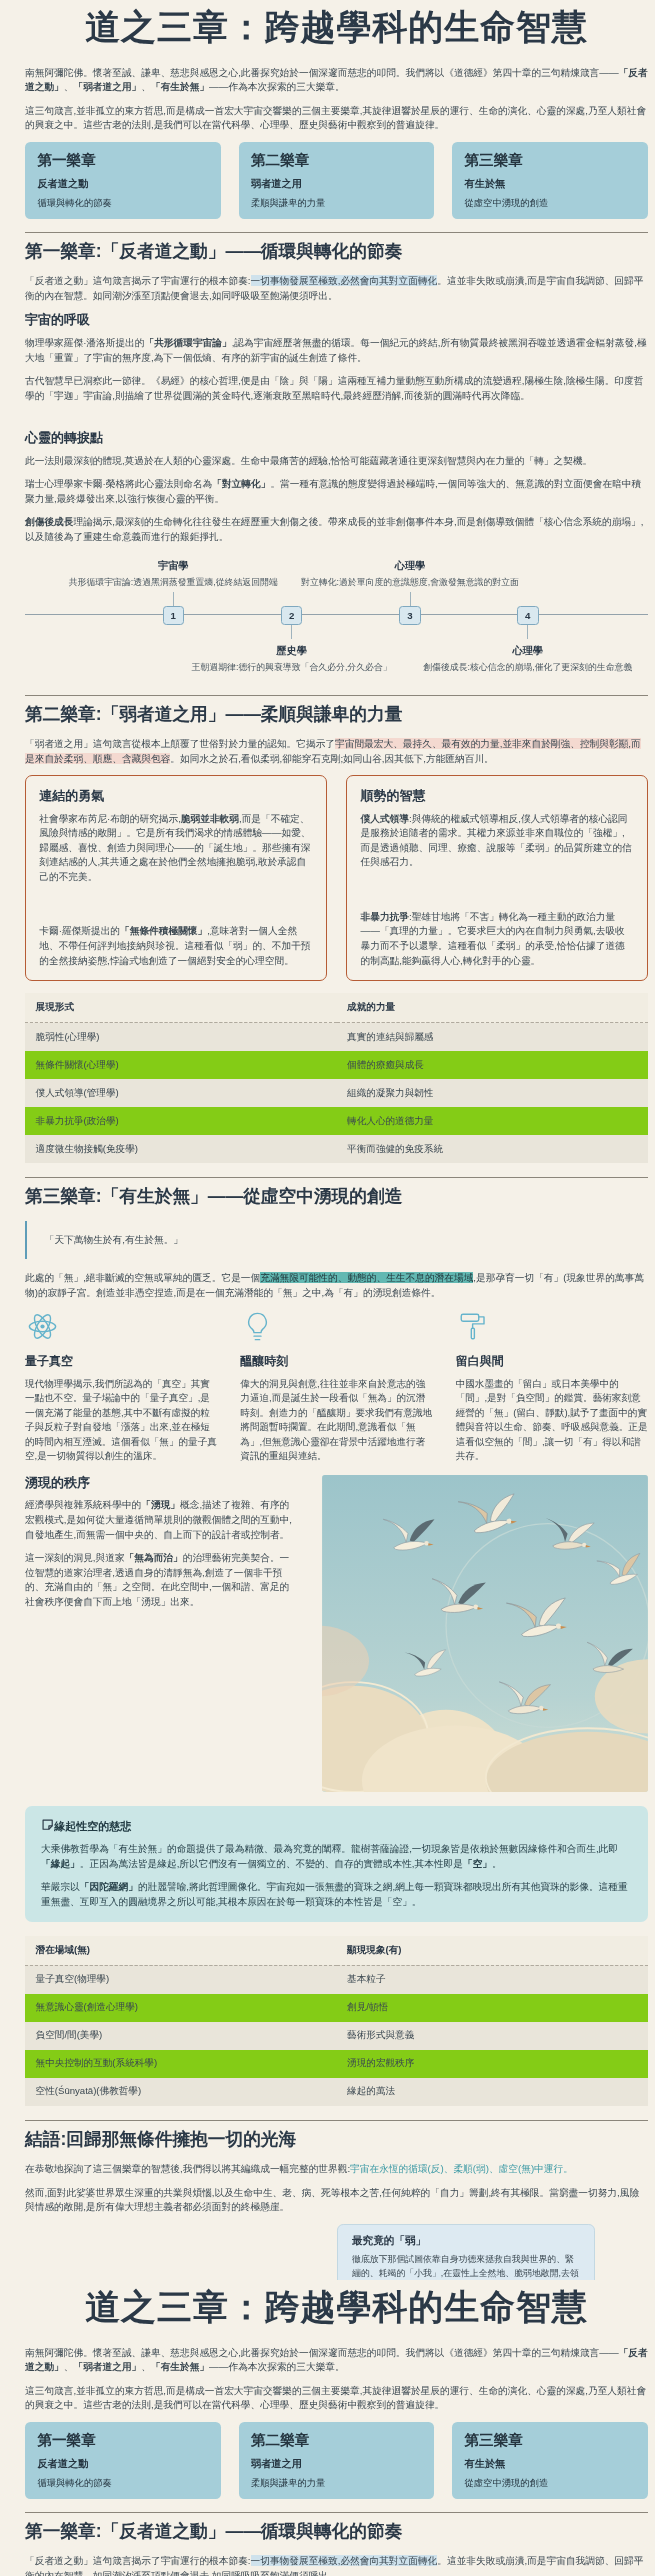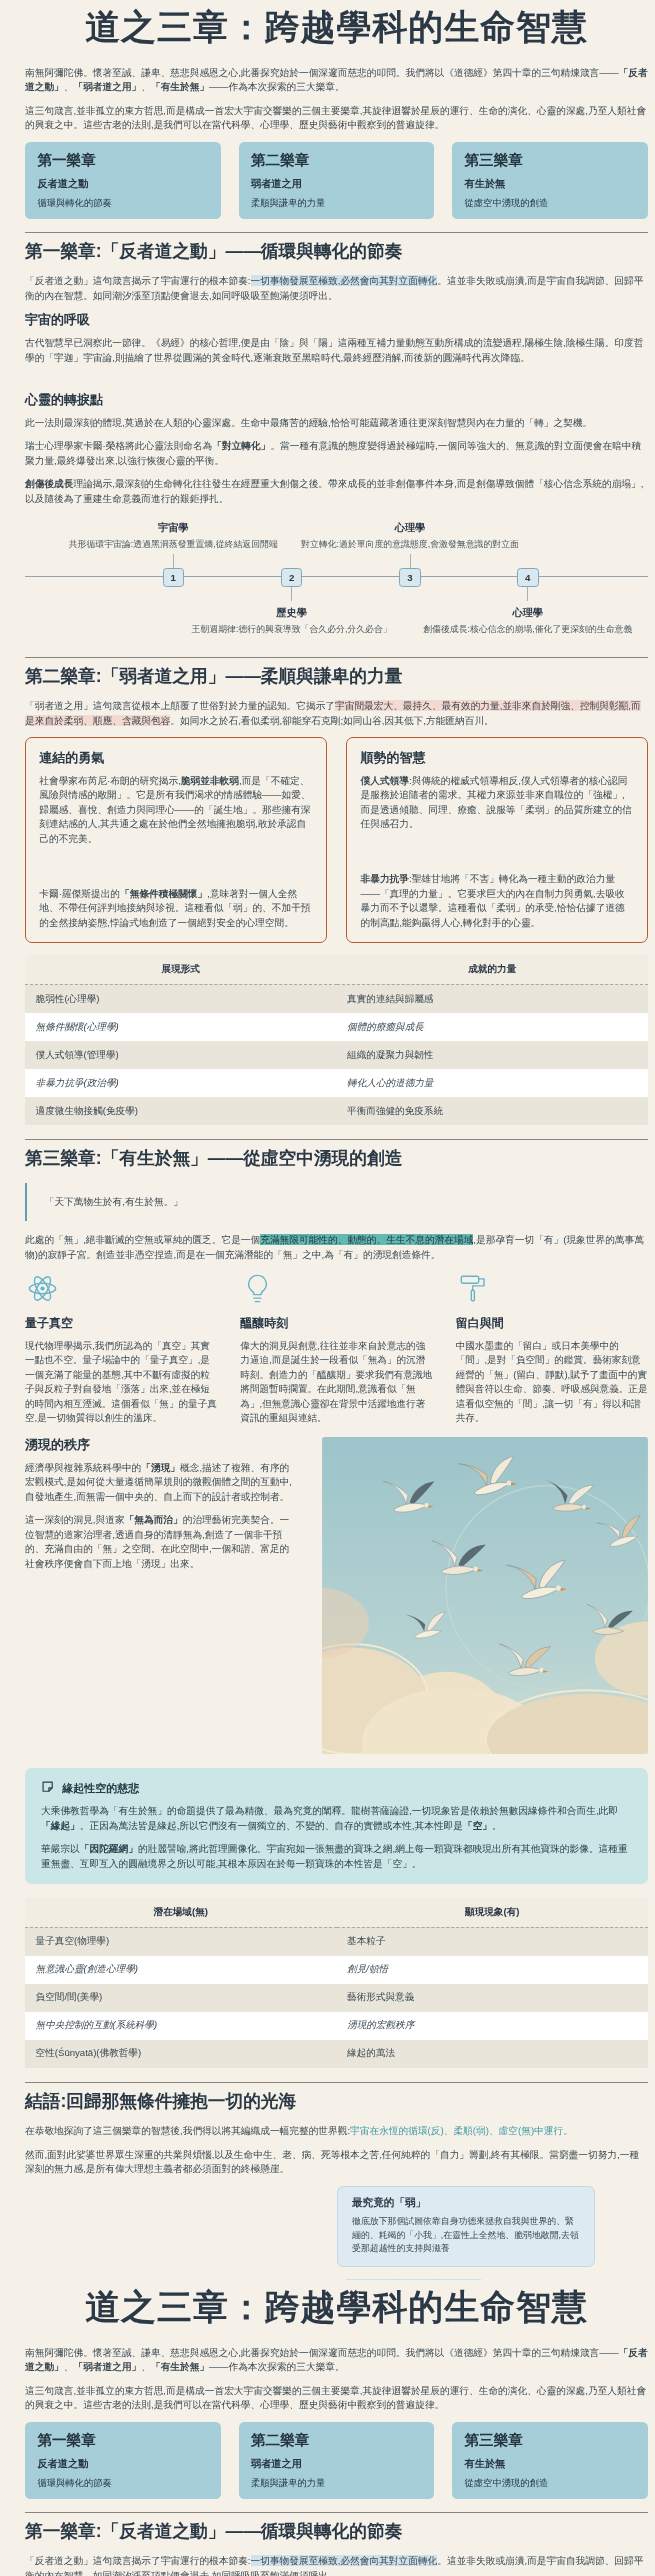--- a/index.html
+++ b/index.html
@@ -36,41 +36,41 @@
   .tl-stem{width:0.9px;height:14px;background:#9fb3bd;}
   .tl-num{width:19.5px;height:17px;border:0.9px solid #7fa8bf;background:#d9e8ef;border-radius:3.5px;color:#2b3947;font-size:9.7px;font-weight:700;display:flex;align-items:center;justify-content:center;}
   .tl-item.above .tl-label{height:39px;display:flex;flex-direction:column;justify-content:flex-end;padding-bottom:3.5px;}
   .tl-item.below .tl-label{margin-top:5.3px;}
   
   .ocards{display:flex;gap:19.5px;margin:3.5px 0 12.4px;}
   .ocard{flex:1;border:1.3px solid #b65c35;border-radius:7px;padding:11.5px 13.3px;min-width:0;}
   .ocard p:last-child{margin-bottom:0;margin-top:40px;}
   
   table.dt{width:100%;border-collapse:collapse;margin:5.3px 0 14px;background:#f1ede2;font-size:9.6px;}
-  table.dt th{text-align:center;font-weight:700;color:#2b3947;padding:8px 10.6px;background:#f1ede2;border-bottom:0.9px dashed #b0aa9e;}
+  table.dt th{text-align:left;font-weight:700;color:#2b3947;padding:8px 10.6px;background:#f1ede2;border-bottom:0.9px dashed #b0aa9e;}
   table.dt td{padding:7.5px 10.6px;}
   table.dt tr.odd td{background:#e9e5da;}
-  table.dt tr.even td{background:#ffffff;font-style:italic;}
+  table.dt tr.even td{background:#84cc16;}
   table.dt th,table.dt td{width:50%;}
   
   blockquote{border-left:2.7px solid #5f9db8;margin:12.4px 0 12.4px 0;padding:12.4px 0 12.4px 17.7px;font-size:9.7px;color:#3a4750;}
   
   .features{display:flex;gap:23px;margin:5.3px 0 10.6px;}
   .feature{flex:1;min-width:0;}
   .f-icon{margin-bottom:8.9px;height:35px;}
   .f-title{font-size:12px;font-weight:700;color:#2b3947;margin-bottom:6.2px;}
   .f-text{font-size:9.6px;line-height:1.52;}
   
   .emg{display:flex;gap:30px;margin:7px 0 14px;justify-content:flex-end;}
   .emg-left{flex:1;min-width:0;}
   .emg-img{width:326px;flex:0 0 326px;}
   .emg-img svg{display:block;border-radius:2.7px;}
   
   .callout{background:#cbe6e6;border-radius:7px;padding:12.4px 16px;margin:0 0 14px;color:#27414a;}
-  .callout-head{display:flex;align-items:center;gap:8px;margin-bottom:8px;}
+  .callout-head{display:flex;align-items:center;margin-bottom:8px;}
   .callout-title{font-size:11px;font-weight:700;color:#223b44;}
   .callout p{color:#27414a;}
   .callout p:last-child{margin-bottom:0;}
   
   .bubble{border:0.9px solid #c3d8e2;background:#ddeaf2;border-radius:6.2px;padding:9.7px 14px;margin-bottom:11.5px;}
   .bubble .bb-title{font-size:10.6px;font-weight:700;color:#2b3947;margin-bottom:4.4px;}
   .bubble .bb-desc{font-size:8.9px;line-height:1.55;}
   .bubble.left{width:312px;box-sizing:border-box;text-align:right;}
   .bubble.right{width:258px;box-sizing:border-box;margin-left:312px;}
   .clamp1{max-height:15px;overflow:hidden;}
@@ -105,20 +105,21 @@
       </div>
     </div>
 
     <hr class="sec-rule">
     <h2>第一樂章:「反者道之動」——循環與轉化的節奏</h2>
     <p><span>「反者道之動」這句箴言揭示了宇宙運行的根本節奏:</span><span class="hlb">一切事物發展至極致,必然會向其對立面轉化</span><span>。這並非失敗或崩潰,而是宇宙自我調節、回歸平衡的內在智慧。如同潮汐漲至頂點便會退去,如同呼吸吸至飽滿便須呼出。</span></p>
 
     <div class="cols">
       <div class="col">
         <h3>宇宙的呼吸</h3>
+        <p><span>物理學家羅傑·潘洛斯提出的</span><span class="b">「共形循環宇宙論」</span><span>,認為宇宙經歷著無盡的循環。每一個紀元的終結,所有物質最終被黑洞吞噬並透過霍金輻射蒸發,極大地「重置」了宇宙的無序度,為下一個低熵、有序的新宇宙的誕生創造了條件。</span></p>
         <p class="mb0">古代智慧早已洞察此一節律。《易經》的核心哲理,便是由「陰」與「陽」這兩種互補力量動態互動所構成的流變過程,陽極生陰,陰極生陽。印度哲學的「宇迦」宇宙論,則描繪了世界從圓滿的黃金時代,逐漸衰敗至黑暗時代,最終經歷消解,而後新的圓滿時代再次降臨。</p>
       </div>
       <div class="col">
         <h3>心靈的轉捩點</h3>
         <p>此一法則最深刻的體現,莫過於在人類的心靈深處。生命中最痛苦的經驗,恰恰可能蘊藏著通往更深刻智慧與內在力量的「轉」之契機。</p>
         <p><span>瑞士心理學家卡爾·榮格將此心靈法則命名為</span><span class="b">「對立轉化」</span><span>。當一種有意識的態度變得過於極端時,一個同等強大的、無意識的對立面便會在暗中積聚力量,最終爆發出來,以強行恢復心靈的平衡。</span></p>
         <p class="mb0"><span class="b">創傷後成長</span><span>理論揭示,最深刻的生命轉化往往發生在經歷重大創傷之後。帶來成長的並非創傷事件本身,而是創傷導致個體「核心信念系統的崩塌」,以及隨後為了重建生命意義而進行的艱鉅掙扎。</span></p>
       </div>
     </div>
 
@@ -381,21 +382,21 @@
             <td>空性(Śūnyatā)(佛教哲學)</td>
             <td>緣起的萬法</td>
           </tr>
       </tbody>
     </table>
 
     <hr class="sec-rule">
     <h2>結語:回歸那無條件擁抱一切的光海</h2>
 
     <p><span>在恭敬地探詢了這三個樂章的智慧後,我們得以將其編織成一幅完整的世界觀:</span><span class="tc">宇宙在永恆的循環(反)、柔順(弱)、虛空(無)中運行。</span></p>
-    <p>然而,面對此娑婆世界眾生深重的共業與煩惱,以及生命中生、老、病、死等根本之苦,任何純粹的「自力」籌劃,終有其極限。當窮盡一切努力,一種深刻的無力感,是所有偉大理想主義者都必須面對的終極懸崖。</p>
+    <p>然而,面對此娑婆世界眾生深重的共業與煩惱,以及生命中生、老、病、死等根本之苦,任何純粹的「自力」籌劃,終有其極限。當窮盡一切努力,風險與情感的敞開,是所有偉大理想主義者都必須面對的終極懸崖。</p>
 
 
     <div class="bubble right">
       <div class="bb-title">最究竟的「弱」</div>
       <div class="bb-desc">徹底放下那個試圖依靠自身功德來拯救自我與世界的、緊繃的、耗竭的「小我」,在靈性上全然地、脆弱地敞開,去領受那超越性的支持與滋養</div>
     </div>
 
     <p class="clamp1"><span>在此終極的境界中,我們了悟到,那創生萬有的「無」,其最深刻的本質,是一種</span><span class="hlb">無條件的、主動的、遍在的慈悲</span><span>。這份慈悲,在世界各大智慧傳統中,被以不同的語</span></p>
 
   </article>

